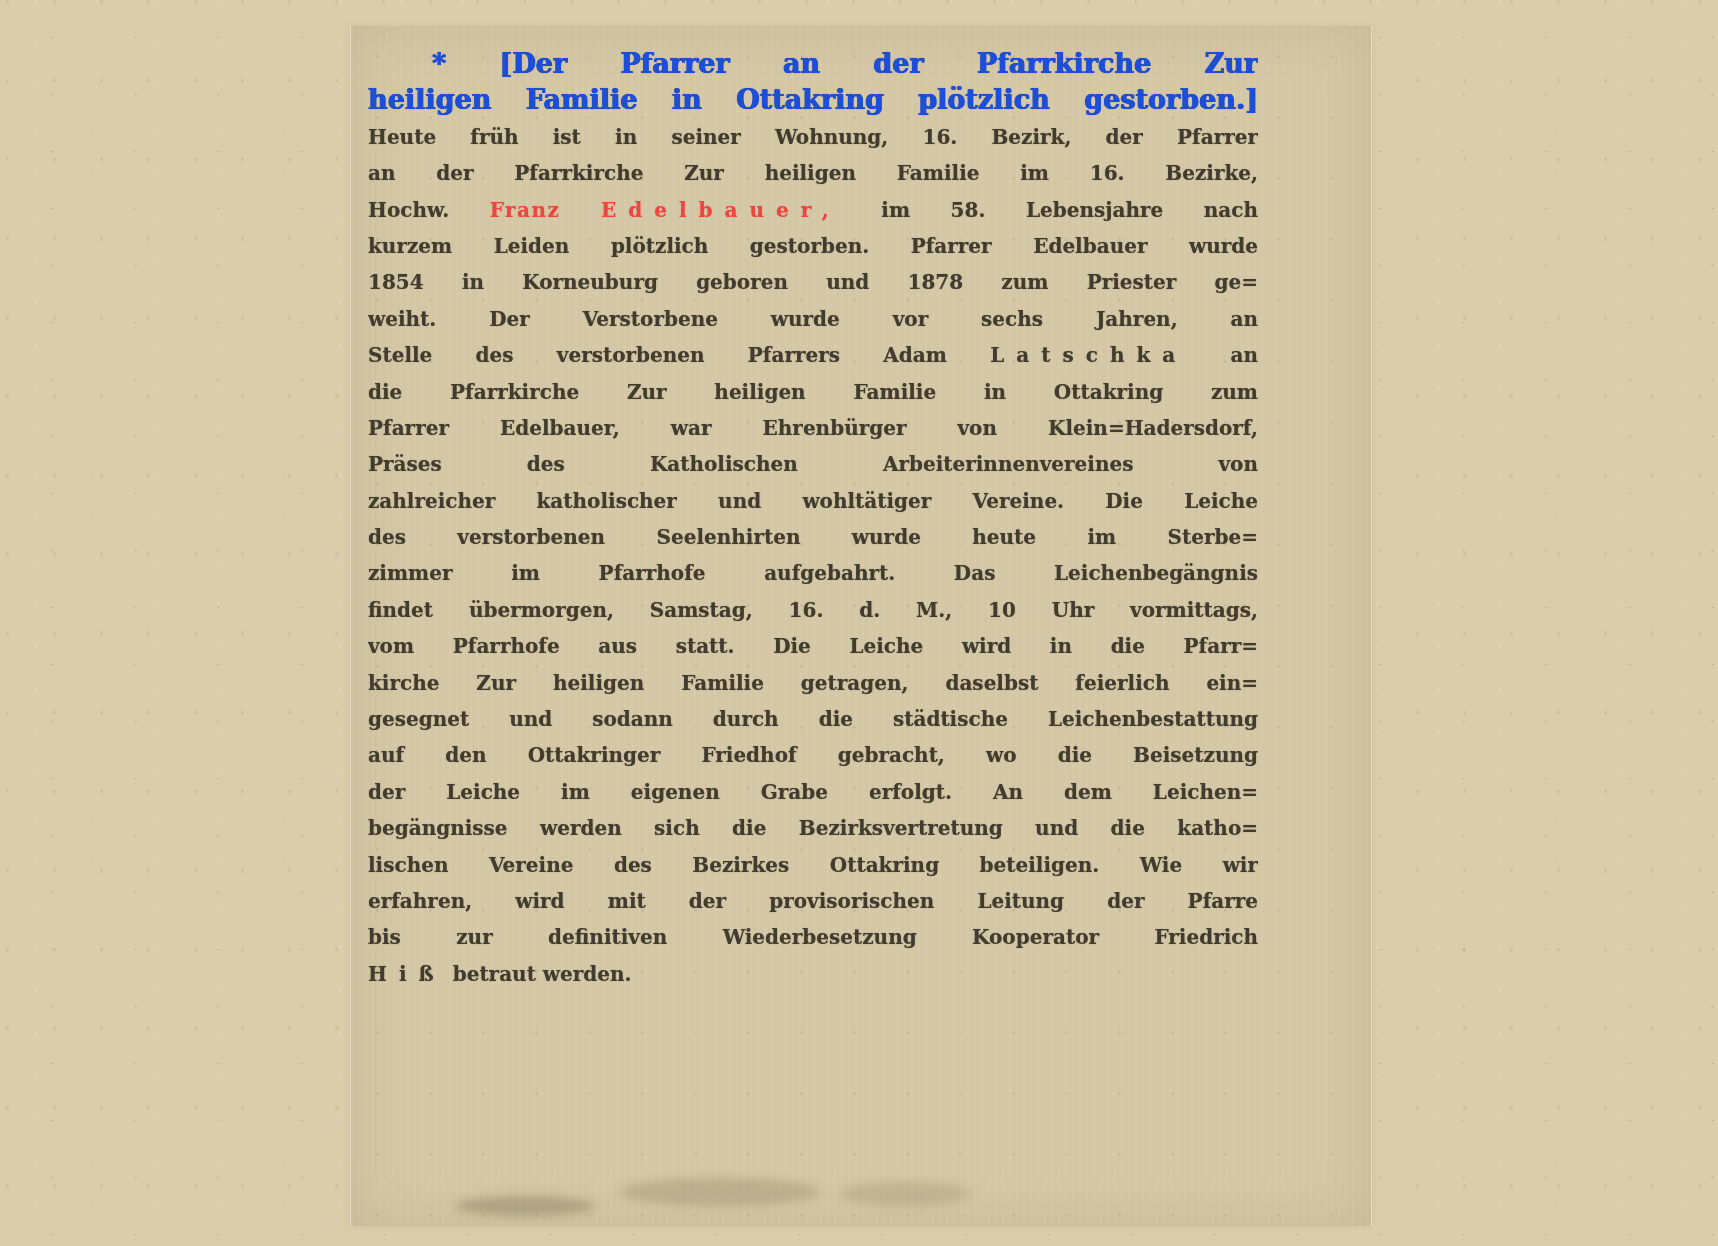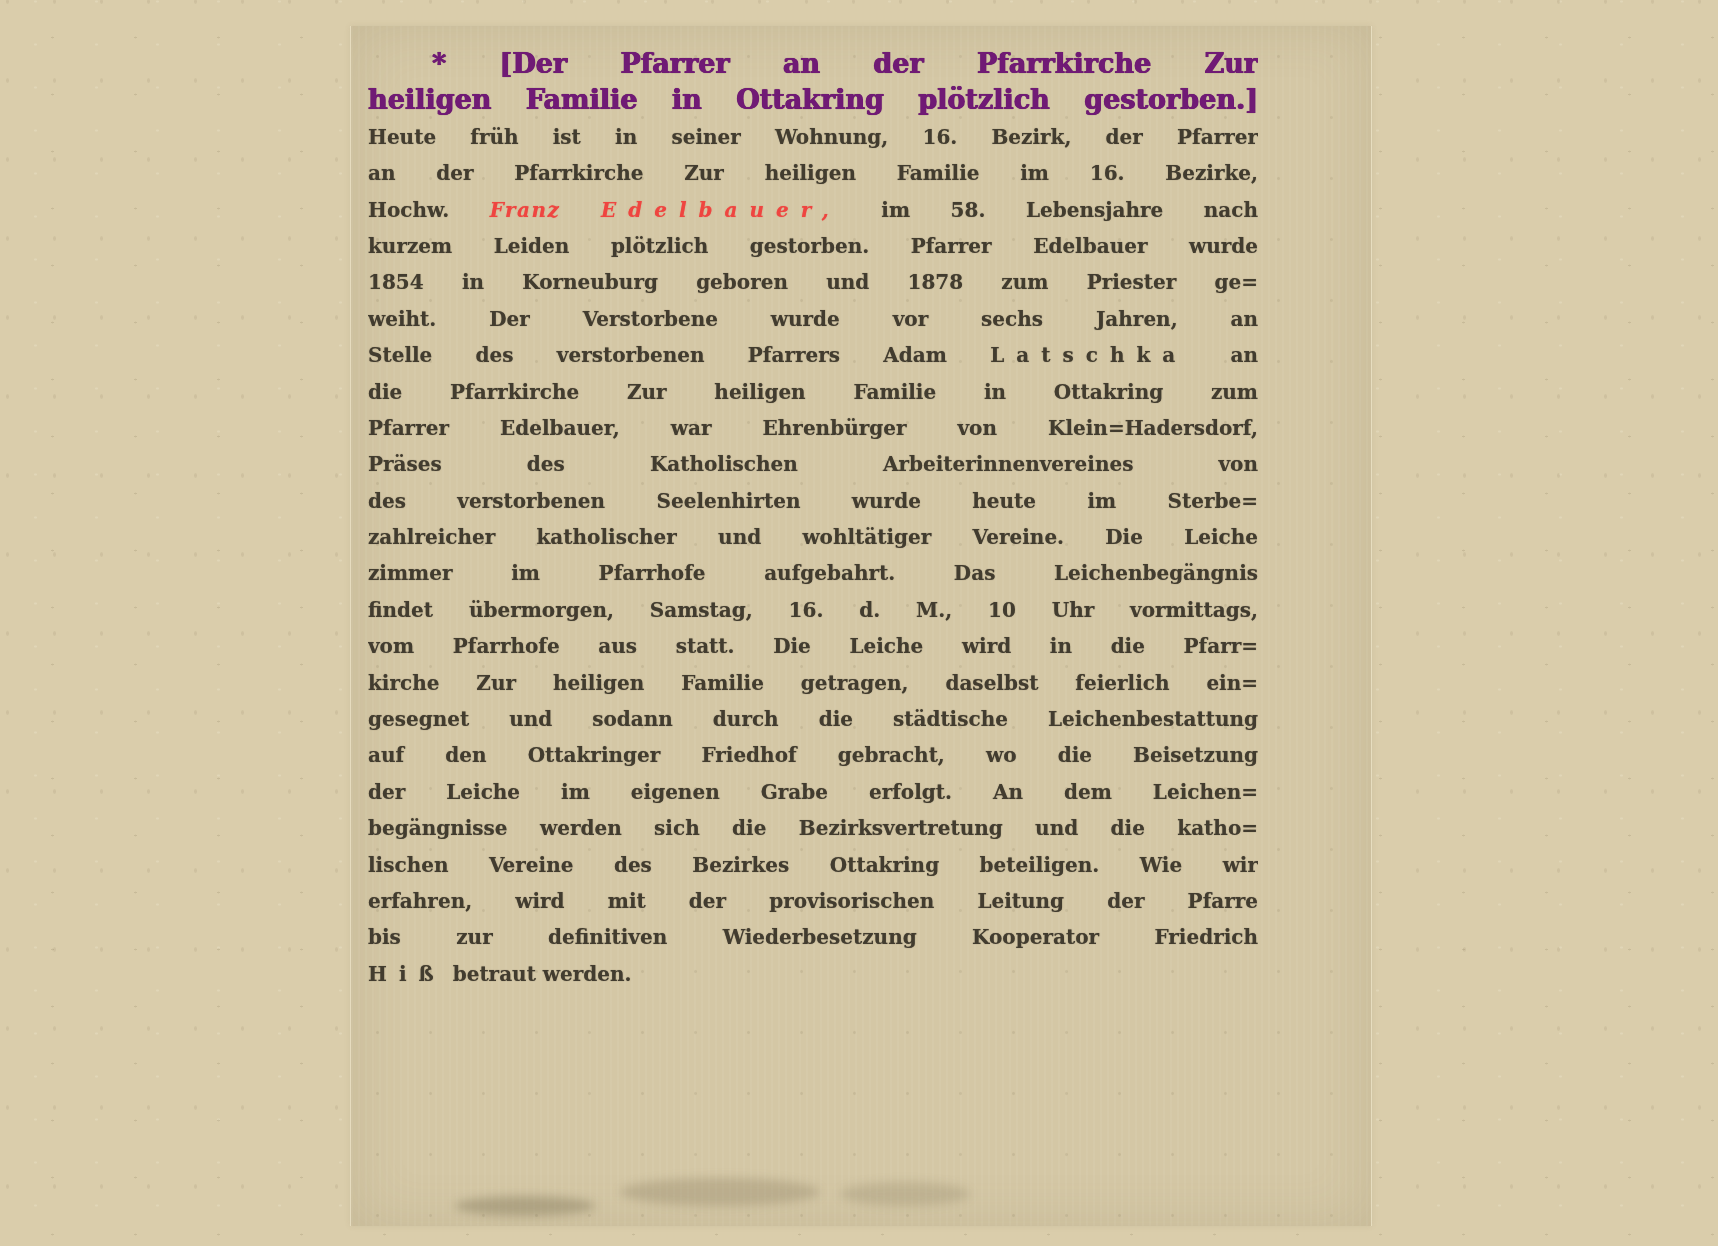--- a/index.html
+++ b/index.html
@@ -62,39 +62,38 @@
   }
   .line::after {
     content: "";
     display: inline-block;
     width: 100%;
     height: 0;
   }
 
   .line.heading {
     font-size: 27px;
-    color: #701a75;
+    color: #1d4ed8;
     text-shadow:
       0.7px 0 0 currentColor,
       -0.4px 0 0 currentColor,
       0 0 1px rgba(45,40,30,0.6);
   }
   .line.indent { padding-left: 64px; width: 826px; }
 
   .line.nojust {
     text-align-last: left;
   }
   .line.nojust::after { content: none; }
 
   .seg { display: inline; }
   .seg.red {
     color: #ef4540;
     text-shadow: 0 0 1px rgba(230,55,48,0.55);
     letter-spacing: 1.5px;
-    font-style: italic;
   }
   .seg.spaced { letter-spacing: 12px; }
   .seg.red.spaced { letter-spacing: 12px; }
 
   
   .smudge {
     position: absolute;
     border-radius: 50%;
     background: rgba(104,92,64,0.32);
     filter: blur(5px);
@@ -114,22 +113,22 @@
     <div class="line"><span class="seg">Heute früh ist in seiner Wohnung, 16. Bezirk, der Pfarrer</span></div>
     <div class="line"><span class="seg">an der Pfarrkirche Zur heiligen Familie im 16. Bezirke,</span></div>
     <div class="line"><span class="seg">Hochw.</span> <span class="seg red">Franz</span> <span class="seg red spaced">Edelbauer,</span> <span class="seg">im 58. Lebensjahre nach</span></div>
     <div class="line"><span class="seg">kurzem Leiden plötzlich gestorben. Pfarrer Edelbauer wurde</span></div>
     <div class="line"><span class="seg">1854 in Korneuburg geboren und 1878 zum Priester ge=</span></div>
     <div class="line"><span class="seg">weiht. Der Verstorbene wurde vor sechs Jahren, an</span></div>
     <div class="line"><span class="seg">Stelle des verstorbenen Pfarrers Adam</span> <span class="seg spaced">Latschka</span> <span class="seg">an</span></div>
     <div class="line"><span class="seg">die Pfarrkirche Zur heiligen Familie in Ottakring zum</span></div>
     <div class="line"><span class="seg">Pfarrer Edelbauer, war Ehrenbürger von Klein=Hadersdorf,</span></div>
     <div class="line"><span class="seg">Präses des Katholischen Arbeiterinnenvereines von</span></div>
+    <div class="line"><span class="seg">zahlreicher katholischer und wohltätiger Vereine. Die Leiche</span></div>
     <div class="line"><span class="seg">des verstorbenen Seelenhirten wurde heute im Sterbe=</span></div>
-    <div class="line"><span class="seg">zahlreicher katholischer und wohltätiger Vereine. Die Leiche</span></div>
     <div class="line"><span class="seg">zimmer im Pfarrhofe aufgebahrt. Das Leichenbegängnis</span></div>
     <div class="line"><span class="seg">findet übermorgen, Samstag, 16. d. M., 10 Uhr vormittags,</span></div>
     <div class="line"><span class="seg">vom Pfarrhofe aus statt. Die Leiche wird in die Pfarr=</span></div>
     <div class="line"><span class="seg">kirche Zur heiligen Familie getragen, daselbst feierlich ein=</span></div>
     <div class="line"><span class="seg">gesegnet und sodann durch die städtische Leichenbestattung</span></div>
     <div class="line"><span class="seg">auf den Ottakringer Friedhof gebracht, wo die Beisetzung</span></div>
     <div class="line"><span class="seg">der Leiche im eigenen Grabe erfolgt. An dem Leichen=</span></div>
     <div class="line"><span class="seg">begängnisse werden sich die Bezirksvertretung und die katho=</span></div>
     <div class="line"><span class="seg">lischen Vereine des Bezirkes Ottakring beteiligen. Wie wir</span></div>
     <div class="line"><span class="seg">erfahren, wird mit der provisorischen Leitung der Pfarre</span></div>

